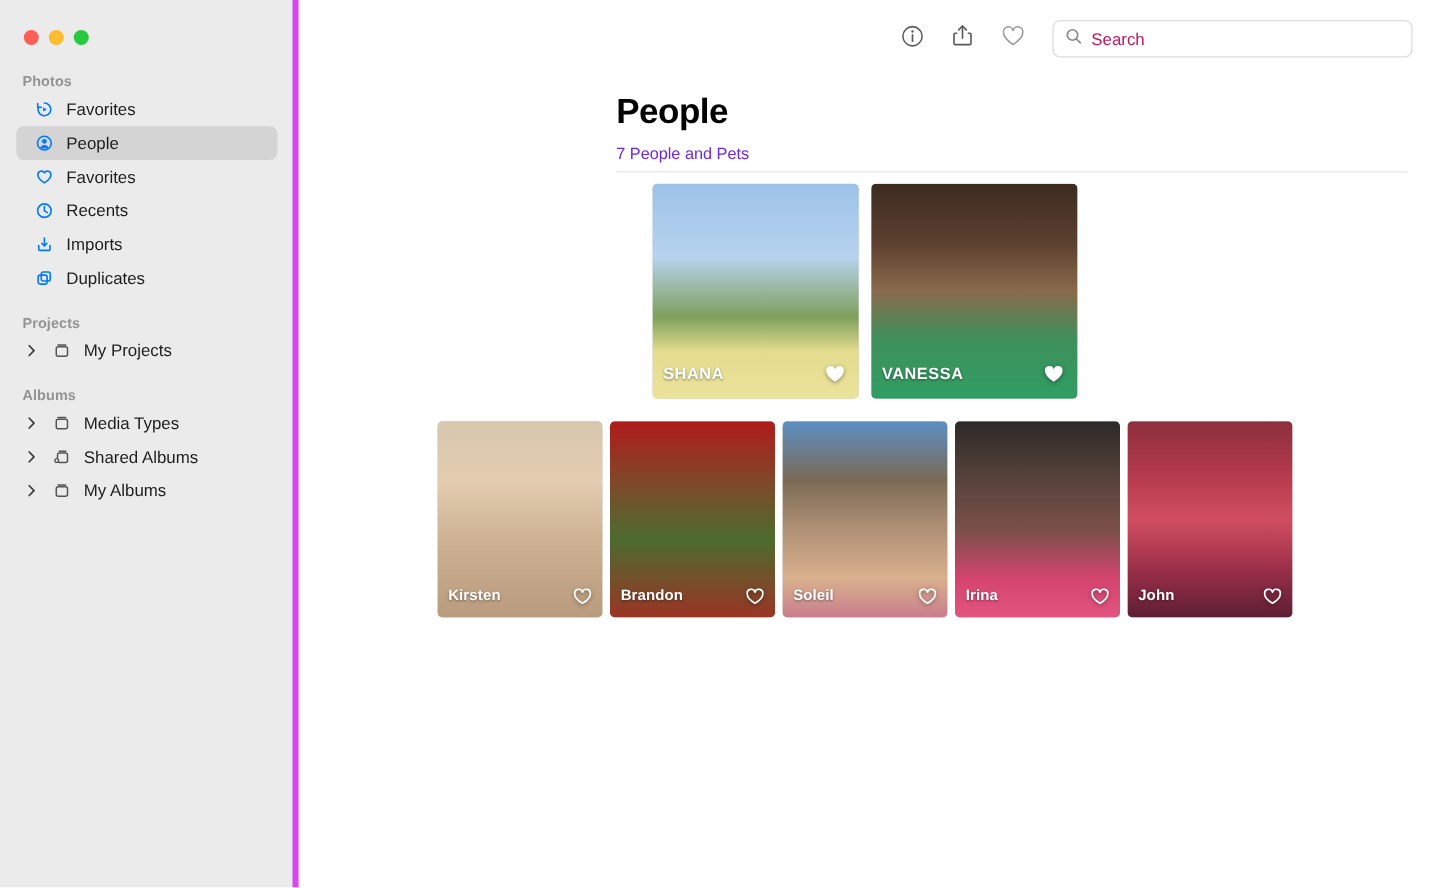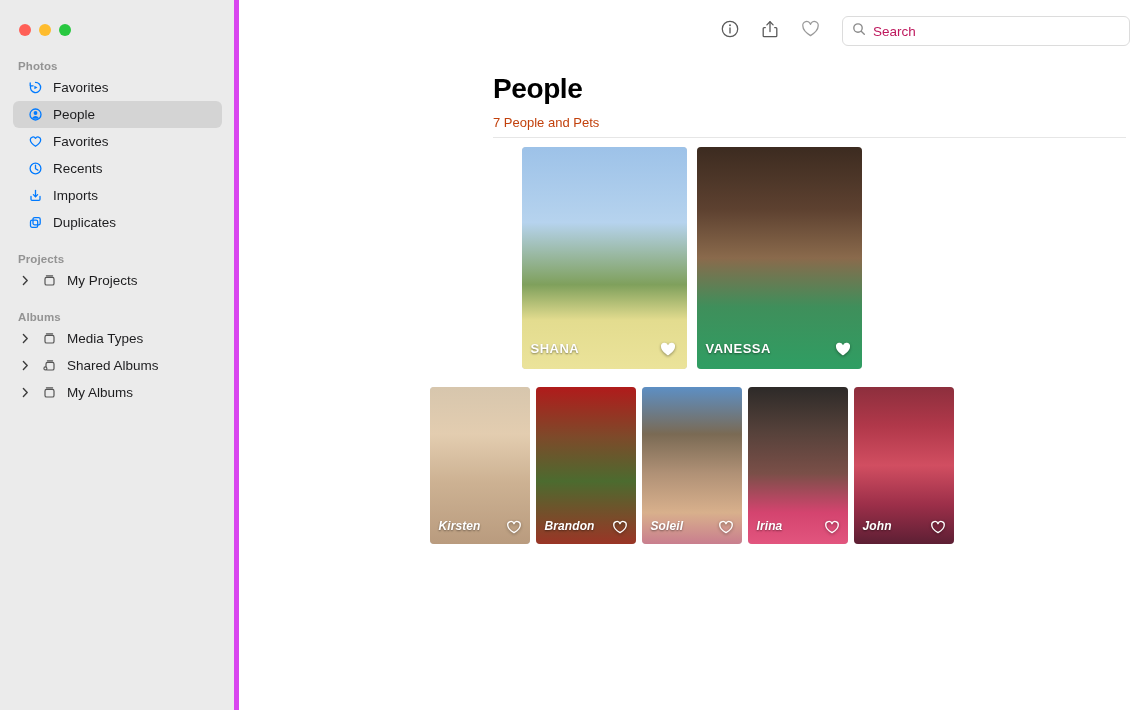--- a/index.html
+++ b/index.html
@@ -70,39 +70,39 @@
   }
   .search-box {
     width: 288px; height: 30px; margin-left: 12px;
     border: 1px solid #dcdcdc; border-radius: 6px; background: #fff;
     display: flex; align-items: center; gap: 7px; padding: 0 9px;
   }
   .search-box .ph { font-size: 13.5px; color: #be185d; }
 
   .page-head { padding: 10px 0 0 254px; }
   .page-title { font-size: 28px; font-weight: 700; color: #000; letter-spacing: -0.4px; line-height: 34px; }
-  .page-sub { font-size: 13px; color: #c2410c; margin-top: 9px; }
+  .page-sub { font-size: 13px; color: #6d28d9; margin-top: 9px; }
   .divider { height: 1px; background: #e6e6e6; margin: 7px 18px 0 254px; }
 
   
   .grid-area { position: relative; }
   .row-large {
     display: flex; gap: 10px; justify-content: center;
     margin-top: 9px;
   }
   .row-small {
     display: flex; gap: 6px; justify-content: center;
     margin-top: 18px;
   }
   .tile {
     position: relative; overflow: hidden; border-radius: 4px;
     cursor: default; background: #ccc;
   }
-  .tile.large { width: 165px; height: 222px; }
-  .tile.small { width: 100px; height: 157px; font-style: italic; }
+  .tile.large { width: 165px; height: 172px; }
+  .tile.small { width: 132px; height: 157px; }
   .tile .art { position: absolute; inset: 0; }
   .tile .name {
     position: absolute; left: 9px; bottom: 11px;
     color: #fff; font-weight: 700;
     text-shadow: 0 1px 2px rgba(0,0,0,0.45);
     white-space: nowrap;
   }
   .tile.large .name { font-size: 13px; letter-spacing: 0.5px; bottom: 13px; }
   .tile.small .name { font-size: 12px; letter-spacing: 0.1px; }
   .tile .fav {

